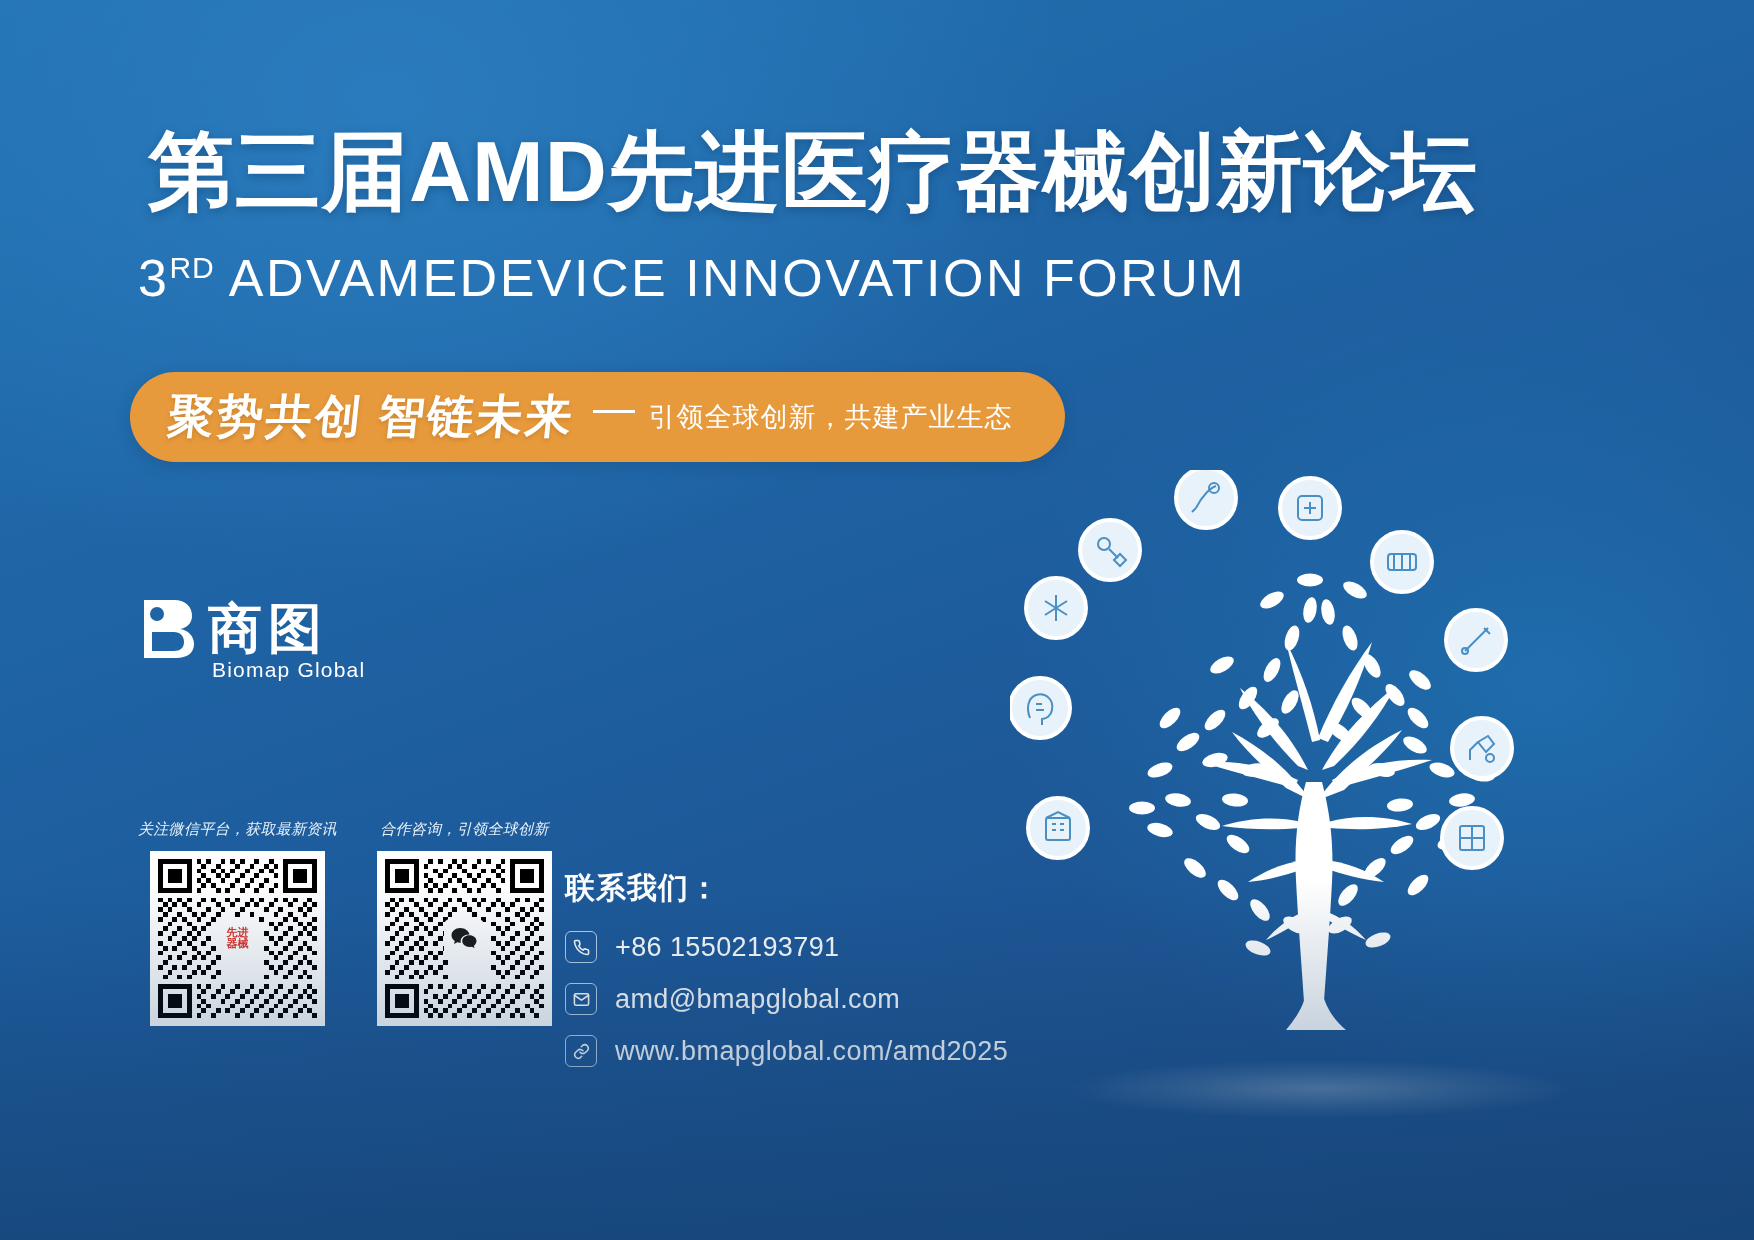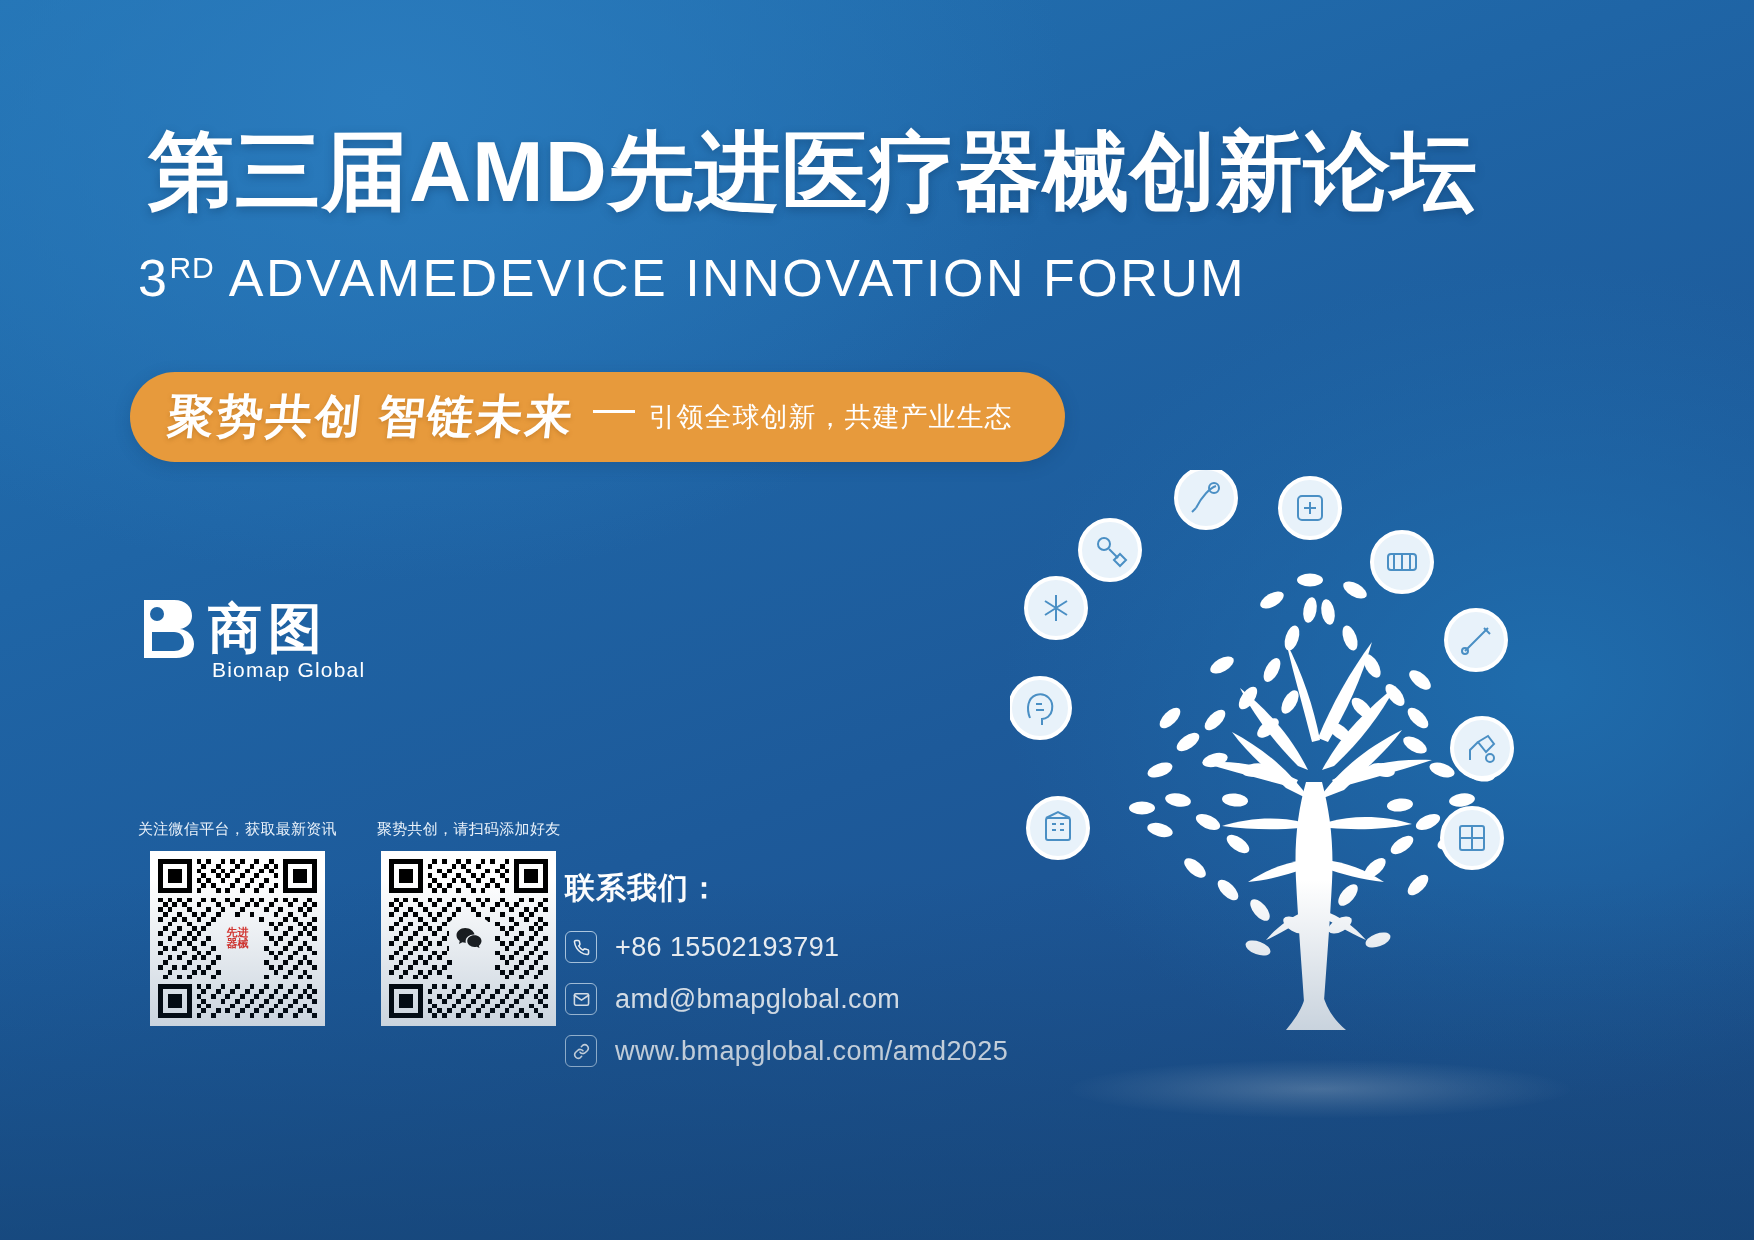--- a/index.html
+++ b/index.html
@@ -73,21 +73,21 @@
   }
   .datebox{position:absolute;left:372px;top:612px;color:#fff;}
   .date-line{font-size:34px;line-height:1.05;letter-spacing:.5px;white-space:nowrap;}
   .loc-line{font-size:32px;margin-top:22px;letter-spacing:2px;white-space:nowrap;}
   
   .qr-wrap{position:absolute;left:138px;top:820px;display:flex;}
   .qr-col{display:flex;flex-direction:column;align-items:center;}
   .qr-col + .qr-col{margin-left:40px;}
   .qr-cap{
     color:#eaf2fa;font-size:15px;letter-spacing:.3px;
-    margin-bottom:12px;white-space:nowrap;
+    margin-bottom:12px;white-space:nowrap;font-style:italic;
   }
   .qr-box{
     width:175px;height:175px;background:#fff;padding:8px;box-sizing:border-box;
     position:relative;
   }
   .qr-box svg{display:block;width:100%;height:100%;}
   .qr-center{
     position:absolute;left:50%;top:50%;transform:translate(-50%,-50%);
     background:#fff;padding:3px 4px;line-height:1.05;text-align:center;
     font-size:11px;font-weight:700;color:#e2342b;white-space:nowrap;
@@ -198,21 +198,21 @@
           </g>
         </svg>
         <div class="qr-center">
           <span>先进</span>
           <span>器械</span>
         </div>
       </div>
     </div>
 
     <div class="qr-col">
-      <div class="qr-cap">聚势共创，请扫码添加好友</div>
+      <div class="qr-cap">合作咨询，引领全球创新</div>
       <div class="qr-box">
         <svg viewBox="0 0 33 33" shape-rendering="crispEdges" xmlns="http://www.w3.org/2000/svg">
           <rect width="33" height="33" fill="#fff"></rect>
           <g fill="#000">
             <path d="M0 0h7v7H0z"></path>
               <path d="M1 1h5v5H1z" fill="#fff"></path>
               <path d="M2 2h3v3H2z"></path>
             <path d="M26 0h7v7h-7z"></path>
               <path d="M27 1h5v5h-5z" fill="#fff"></path>
               <path d="M28 2h3v3h-3z"></path>

